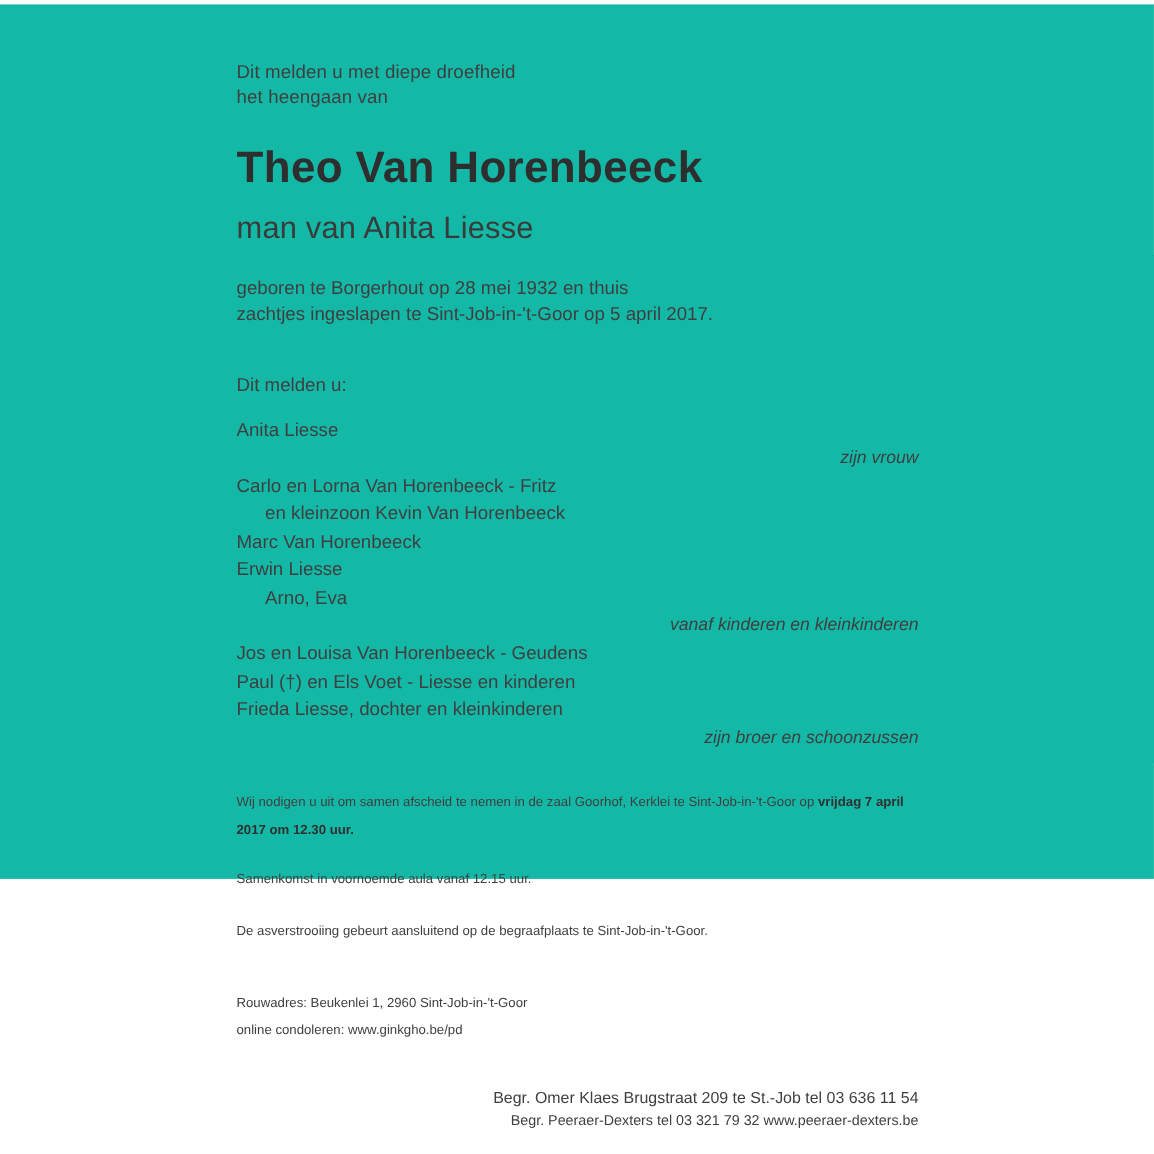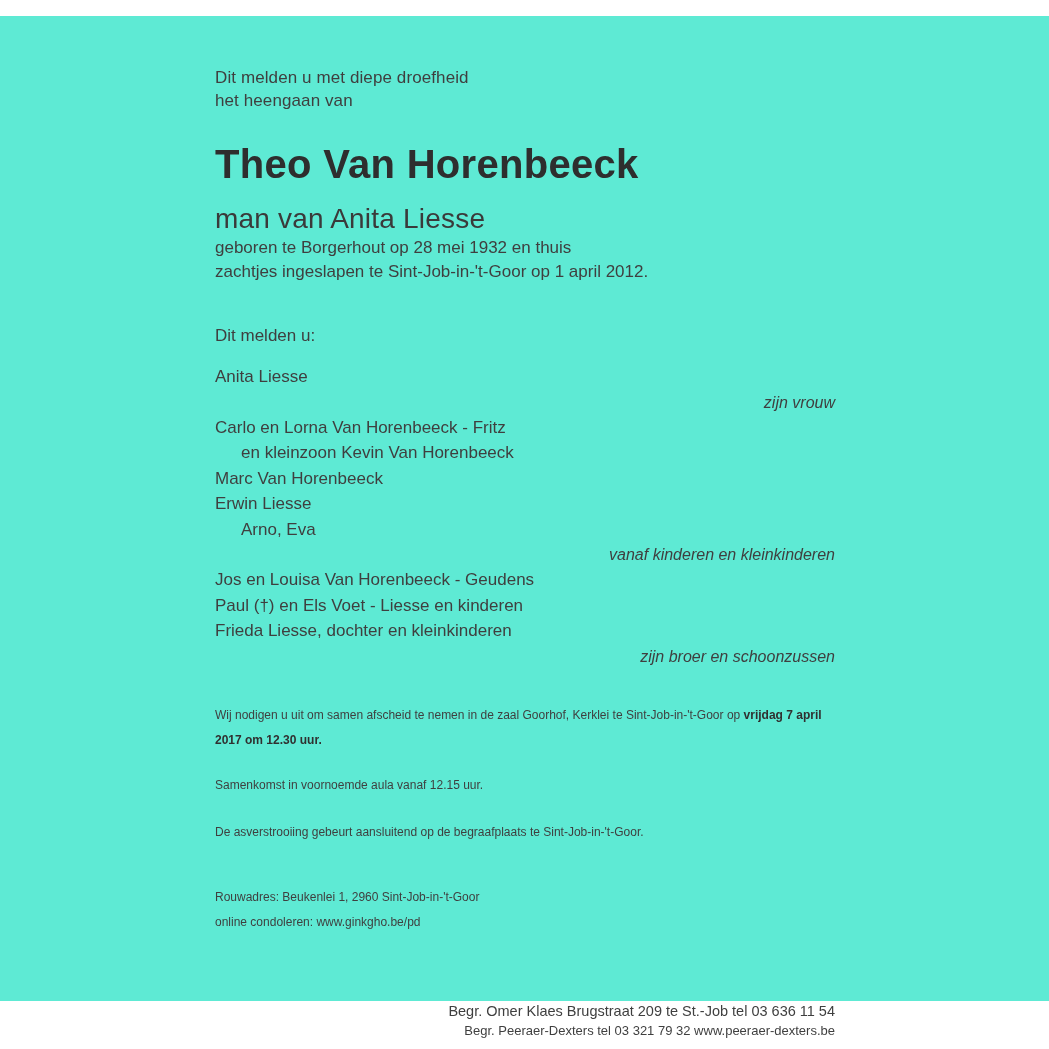--- a/index.html
+++ b/index.html
@@ -10,24 +10,24 @@
   body {
     width: 1049px;
     height: 1049px;
     font-family: "Liberation Sans", sans-serif;
     color: #3a3a3a;
     position: relative;
     overflow: hidden;
   }
   .page {
     position: absolute;
-    left: 0; top: 16px;
+    left: 0; top: 4px;
     width: 1049px;
-    height: 985px;
-    background: #5eead4;
+    height: 795px;
+    background: #14b8a6;
   }
   .content {
     position: absolute;
     left: 215px;
     top: 50px;
     width: 620px;
   }
   .intro-line {
     font-size: 17px;
     line-height: 23px;
@@ -44,20 +44,21 @@
   }
   .spouse-line {
     font-size: 28px;
     line-height: 34px;
     font-weight: 400;
     color: #3a3a3a;
     margin-top: 14px;
     letter-spacing: 0.2px;
   }
   .birth-block {
+    margin-top: 26px;
     font-size: 17px;
     line-height: 24px;
     color: #3f3f3f;
   }
   .announce-label {
     margin-top: 40px;
     font-size: 17px;
     line-height: 24px;
     color: #3f3f3f;
   }
@@ -127,21 +128,21 @@
       <div class="intro-line">Dit melden u met diepe droefheid</div>
       <div class="intro-line">het heengaan van</div>
     </div>
 
     <div class="deceased-name">Theo Van Horenbeeck</div>
 
     <div class="spouse-line">man van Anita Liesse</div>
 
     <div class="birth-block">
       <div>geboren te Borgerhout op 28 mei 1932 en thuis</div>
-      <div>zachtjes ingeslapen te Sint-Job-in-'t-Goor op 1 april 2012.</div>
+      <div>zachtjes ingeslapen te Sint-Job-in-'t-Goor op 5 april 2017.</div>
     </div>
 
     <div class="announce-label">Dit melden u:</div>
 
     <div class="group group-first">
       <div class="rel-line">Anita Liesse</div>
       <div class="role">zijn vrouw</div>
     </div>
 
     <div class="group">

